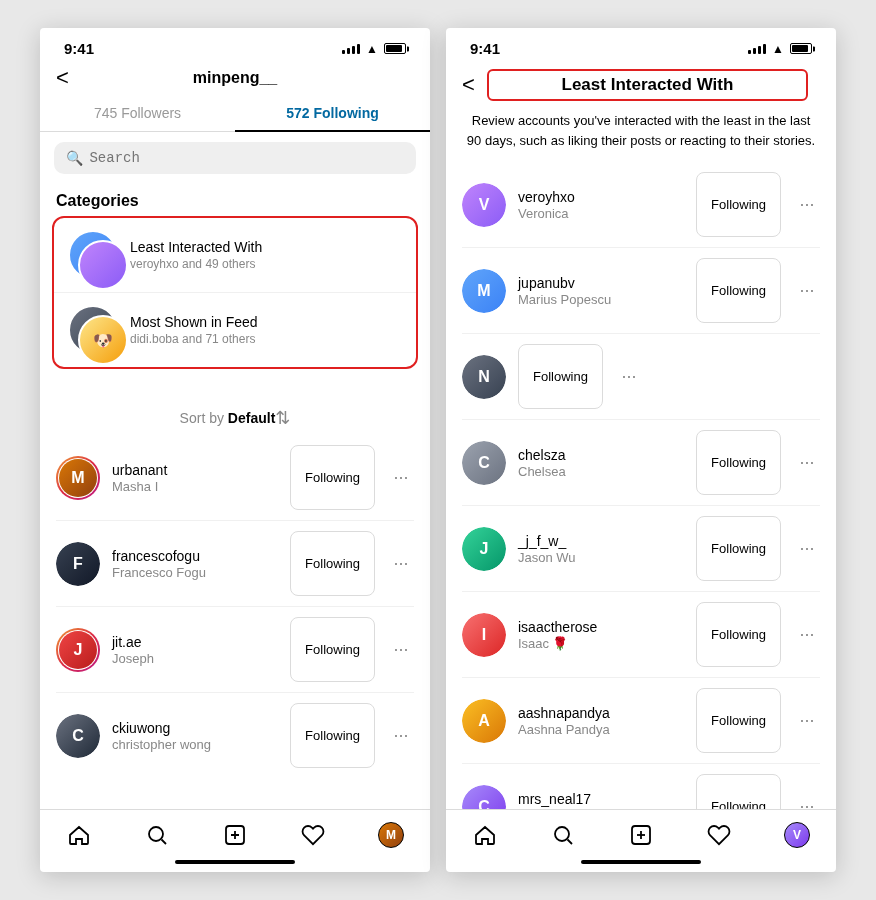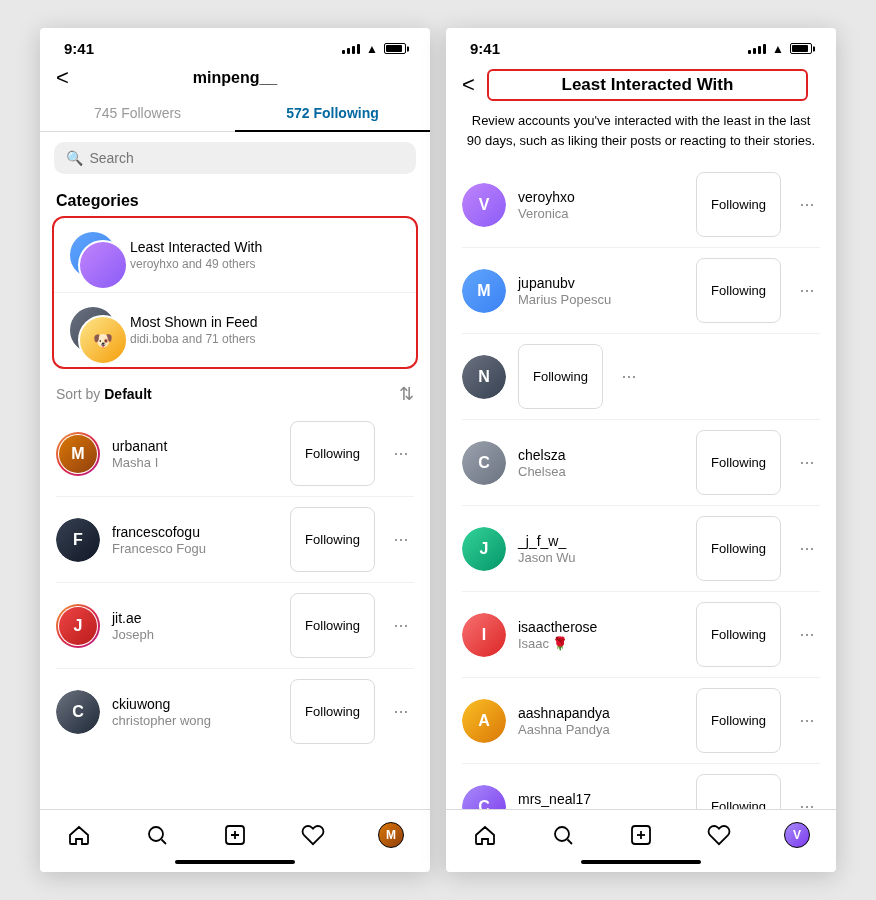--- a/index.html
+++ b/index.html
@@ -143,20 +143,21 @@
       padding: 8px 12px;
       gap: 6px;
     }
     .search-bar input {
       border: none;
       background: transparent;
       font-size: 14px;
       outline: none;
       width: 100%;
       color: #888;
+      font-family: Liberation Mono, monospace;
     }
 
     .section-title {
       font-size: 16px;
       font-weight: 600;
       padding: 8px 16px 6px;
     }
 
     .categories-box {
       border: 2px solid #e02020;
@@ -203,25 +204,26 @@
       font-weight: 500;
     }
     .category-sub {
       font-size: 12px;
       color: #888;
       margin-top: 2px;
     }
 
     .sort-bar {
       display: flex;
-      justify-content: space-between;
+      justify-content: center;
       align-items: center;
       padding: 14px 16px 6px;
       font-size: 14px;
       color: #888;
+      margin-top: 24px;
     }
     .sort-bar strong { color: #000; }
 
     .user-list { flex: 1; overflow-y: auto; }
     .user-item {
       display: flex;
       align-items: center;
       padding: 10px 16px;
       gap: 12px;
     }

